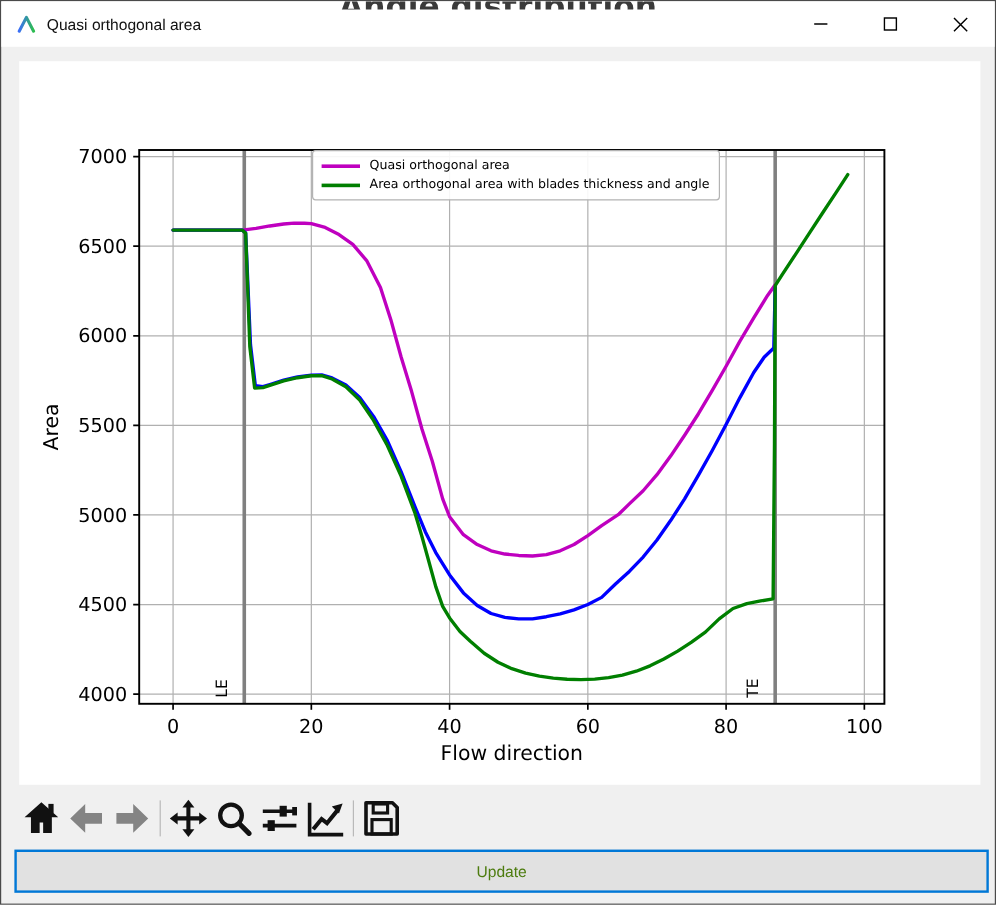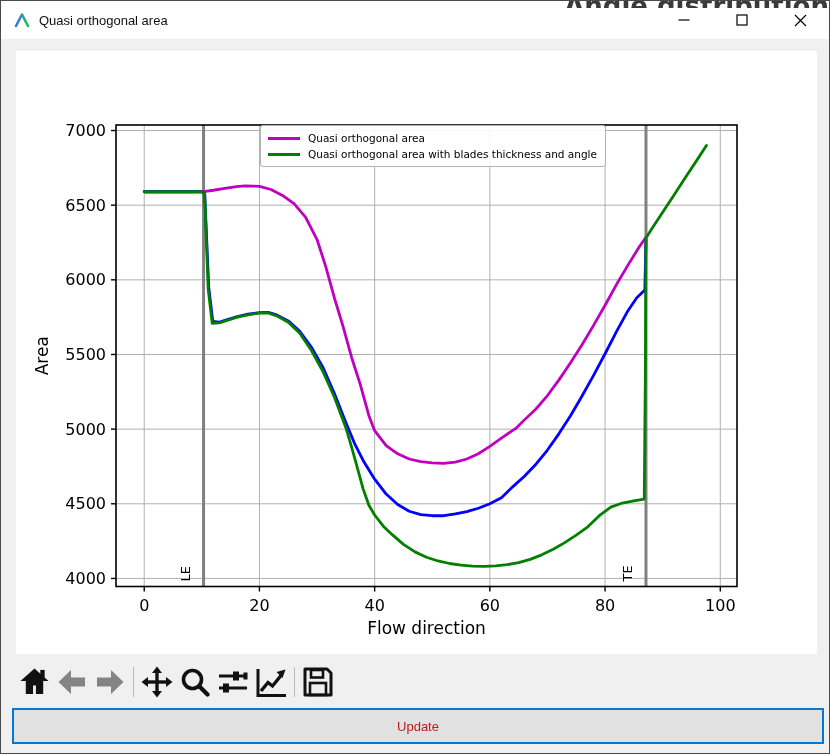--- a/index.html
+++ b/index.html
@@ -5,21 +5,21 @@
   html,body{margin:0;padding:0;background:#888;}
   #window{
     position:relative; width:830px; height:754px;
     background:#f0f0f0; overflow:hidden;
     border:1px solid #4a4a4a; box-sizing:border-box;
     font-family:"Liberation Sans", sans-serif;
   }
   
   #bg-title-clip{
     position:absolute; top:0; left:0; width:100%; height:7px;
-    overflow:hidden; text-align:right; z-index:30; pointer-events:none;
+    overflow:hidden; text-align:center; z-index:30; pointer-events:none;
   }
   #bg-title-clip span{
     display:inline-block; margin-top:-19px; line-height:26px;
     font-size:26px; font-weight:bold; color:#3a3a3a;
     font-family:"DejaVu Sans", sans-serif;
   }
   
   #titlebar{
     position:absolute; top:0; left:0; width:100%; height:38px;
     background:#ffffff; display:flex; align-items:center;
@@ -47,21 +47,21 @@
   #toolbar{
     position:absolute; left:14px; top:660px; height:42px;
     display:flex; align-items:center;
   }
   .tbtn{ width:38px; height:38px; display:flex; align-items:center; justify-content:center; border-radius:3px; }
   .tsep{ width:1px; height:30px; background:#b9b9b9; margin:0 4px; }
   
   #update-btn{
     position:absolute; left:11px; top:707px; width:808px; height:32px;
     background:#e1e1e1; border:2px solid #0078d7;
-    font-family:"Liberation Sans", sans-serif; font-size:13px; color:#b91c1c;
+    font-family:"Liberation Sans", sans-serif; font-size:13px; color:#4d7c0f;
     display:flex; align-items:center; justify-content:center;
   }
 </style>
 </head>
 <body>
 
 <div id="window">
 
   <div id="bg-title-clip">
     <span>Angle distribution</span>
@@ -149,21 +149,21 @@
         <text x="410.5" y="582.5" text-anchor="middle" font-size="17" font-family="DejaVu Sans, sans-serif" fill="#000">Flow direction</text>
         <text transform="translate(32,304.75) rotate(-90)" text-anchor="middle" font-size="17" font-family="DejaVu Sans, sans-serif" fill="#000">Area</text>
       </svg>
     <div id="legend">
         <div class="legend-row">
           <span class="legend-swatch" style="border-top-color: rgb(191, 0, 191);"></span>
           <span>Quasi orthogonal area</span>
         </div>
         <div class="legend-row">
           <span class="legend-swatch" style="border-top-color: rgb(0, 127, 0);"></span>
-          <span>Quasi orthogonal area with blades thickness and angle</span>
+          <span>Area orthogonal area with blades thickness and angle</span>
         </div>
       </div>
   </div>
 
   <div id="toolbar">
     <div class="tbtn">
       <svg width="31" height="30" viewBox="0 0 32 31">
         <rect x="22" y="3" width="4.5" height="8" fill="#111"></rect>
         <path d="M16 1.5 L1.5 14.5 h5.5 v13.5 h7.5 v-9 h3 v9 h7.5 V14.5 h5.5 Z" fill="#111"></path>
       </svg>

